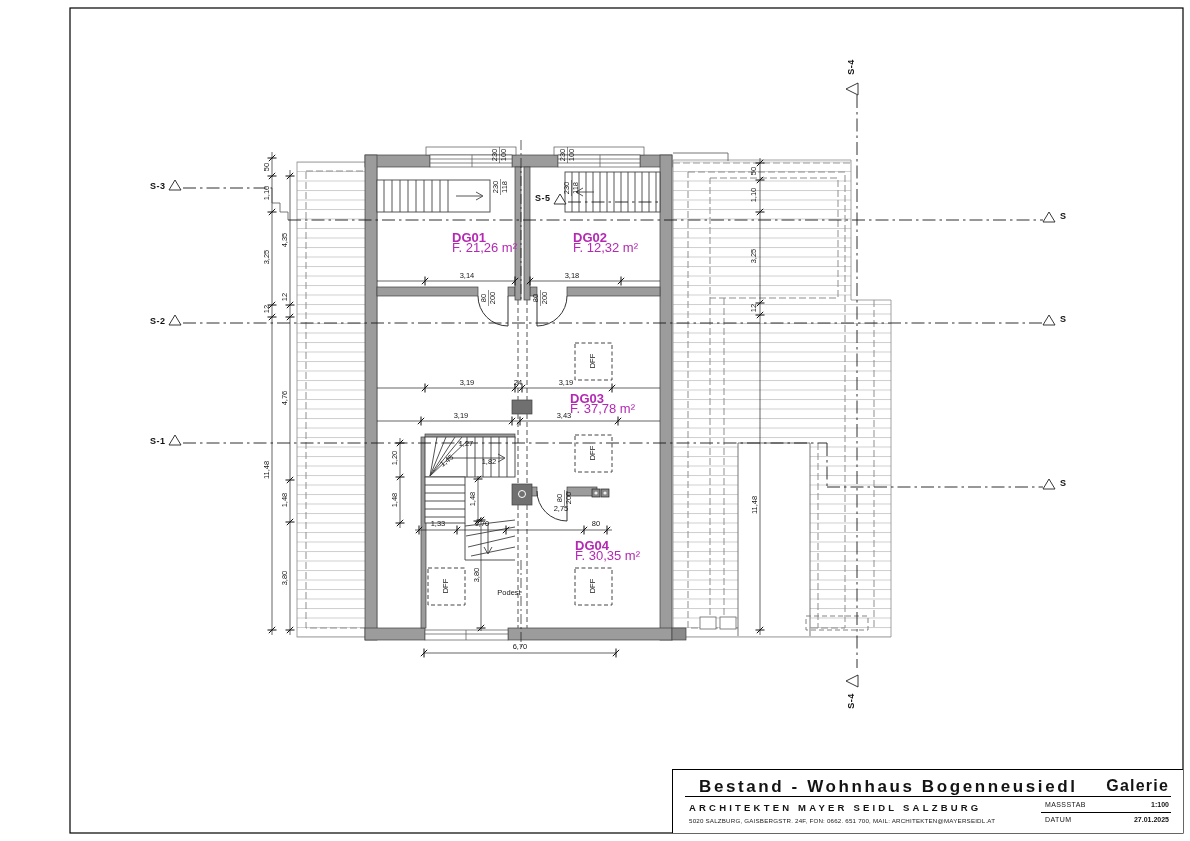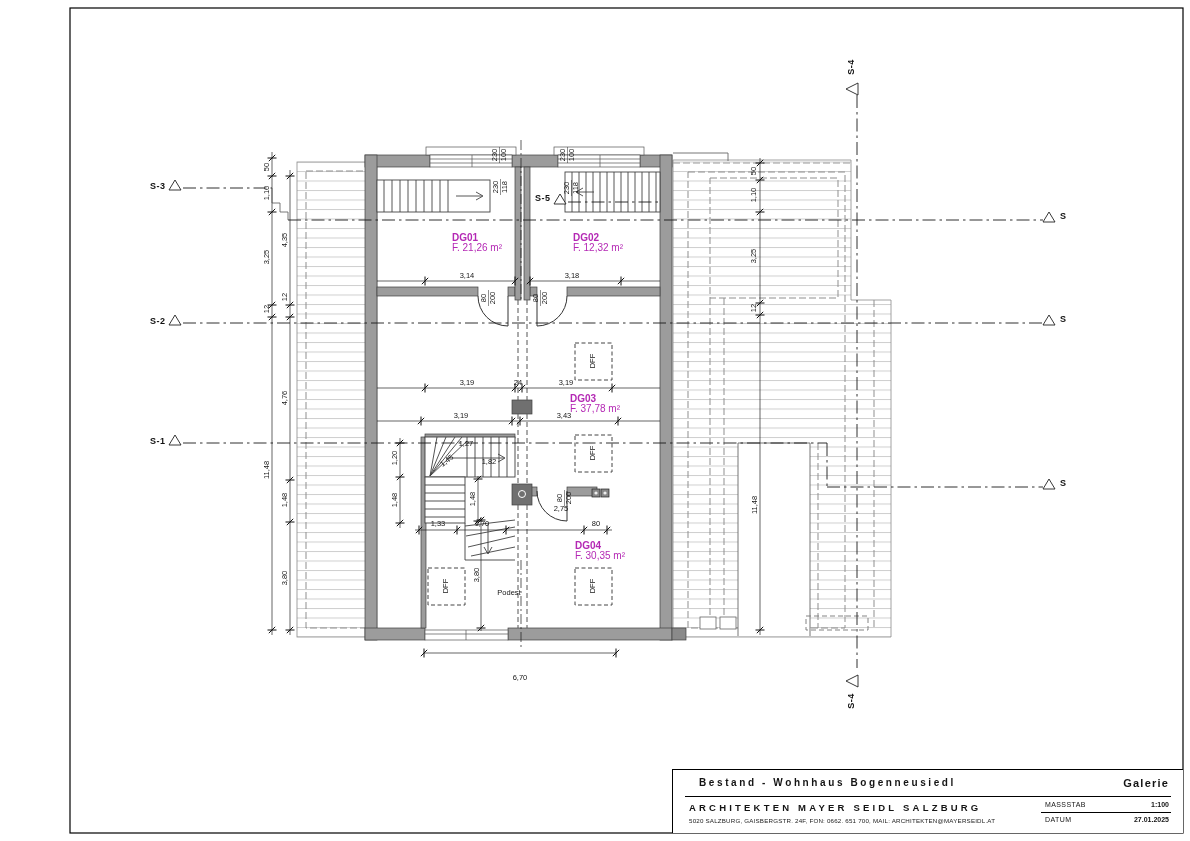--- a/index.html
+++ b/index.html
@@ -5,28 +5,28 @@
   html,body{margin:0;padding:0;background:#fff;}
   #page{position:relative;width:1190px;height:841px;background:#fff;overflow:hidden;
         font-family:"Liberation Sans", sans-serif;color:#141414;}
   #page *{box-sizing:border-box;}
   .abs{position:absolute;}
   svg{position:absolute;left:0;top:0;}
   .dim{position:absolute;font-size:7.5px;line-height:8px;white-space:nowrap;color:#151515;
        transform-origin:center;}
   .sec-label{position:absolute;font-size:9px;font-weight:bold;letter-spacing:.5px;color:#111;
        white-space:nowrap;transform-origin:center;}
-  .room-label{position:absolute;font-size:10px;line-height:10px;white-space:nowrap;font-weight:bold;}
+  .room-label{position:absolute;font-size:13px;line-height:10px;white-space:nowrap;font-weight:bold;}
   .room-label .area{font-weight:normal;}
   
   #titleblock{position:absolute;left:672px;top:769px;width:511px;height:64px;
       border-top:1.6px solid #000;border-left:1.6px solid #000;background:#fff;}
-  #titleblock .tb-project{position:absolute;left:16px;top:7px;font-size:10px;font-weight:bold;
+  #titleblock .tb-project{position:absolute;left:16px;top:7px;font-size:17px;font-weight:bold;
       letter-spacing:2.6px;white-space:nowrap;padding-left:10px;}
-  #titleblock .tb-sheet{position:absolute;right:14px;top:7px;font-size:11px;font-weight:bold;
+  #titleblock .tb-sheet{position:absolute;right:14px;top:7px;font-size:16px;font-weight:bold;
       letter-spacing:1.2px;}
   #titleblock .tb-divider{position:absolute;left:12px;right:12px;top:26px;border-top:1.3px solid #000;}
   #titleblock .tb-firm{position:absolute;left:16px;top:32px;font-size:9.5px;font-weight:bold;
       letter-spacing:3.2px;white-space:nowrap;}
   #titleblock .tb-address{position:absolute;left:16px;top:47px;font-size:6.2px;letter-spacing:.2px;
       white-space:nowrap;color:#222;}
   #titleblock .tb-mass-label{position:absolute;left:372px;top:31px;font-size:7px;letter-spacing:.4px;}
   #titleblock .tb-mass-value{position:absolute;right:14px;top:31px;font-size:7px;font-weight:bold;}
   #titleblock .tb-line2{position:absolute;left:368px;right:12px;top:42px;border-top:1px solid #000;}
   #titleblock .tb-datum-label{position:absolute;left:372px;top:46px;font-size:7px;letter-spacing:.4px;}
@@ -365,21 +365,21 @@
       <span class="dim" style="left: 395px; top: 500px; transform: translate(-50%, -50%) rotate(-90deg);">1,48</span>
       <span class="dim" style="left: 473px; top: 499px; transform: translate(-50%, -50%) rotate(-90deg);">1,48</span>
       <span class="dim" style="left: 560px; top: 498px; transform: translate(-50%, -50%) rotate(-90deg);">80</span>
       <span class="dim" style="left: 569px; top: 498px; transform: translate(-50%, -50%) rotate(-90deg);">200</span>
       <span class="dim" style="left: 438px; top: 524px; transform: translate(-50%, -50%);">1,33</span>
       <span class="dim" style="left: 482px; top: 524px; transform: translate(-50%, -50%);">1,70</span>
       <span class="dim" style="left: 545px; top: 509px; transform: translate(-50%, -50%); margin-left: 16px;">2,75</span>
       <span class="dim" style="left: 596px; top: 524px; transform: translate(-50%, -50%);">80</span>
       <span class="dim" style="left: 477px; top: 575px; transform: translate(-50%, -50%) rotate(-90deg);">3,80</span>
       <span class="dim" style="left: 493px; top: 593px; transform: translate(-50%, -50%); margin-left: 16px;">Podest</span>
-      <span class="dim" style="left: 520px; top: 678px; transform: translate(-50%, -50%);">6,70</span>
+      <span class="dim" style="left: 520px; top: 647px; transform: translate(-50%, -50%);">6,70</span>
       <span class="dim" style="left: 267px; top: 167px; transform: translate(-50%, -50%) rotate(-90deg);">50</span>
       <span class="dim" style="left: 267px; top: 193px; transform: translate(-50%, -50%) rotate(-90deg);">1,10</span>
       <span class="dim" style="left: 267px; top: 257px; transform: translate(-50%, -50%) rotate(-90deg);">3,25</span>
       <span class="dim" style="left: 267px; top: 309px; transform: translate(-50%, -50%) rotate(-90deg);">12</span>
       <span class="dim" style="left: 267px; top: 470px; transform: translate(-50%, -50%) rotate(-90deg);">11,48</span>
       <span class="dim" style="left: 285px; top: 240px; transform: translate(-50%, -50%) rotate(-90deg);">4,35</span>
       <span class="dim" style="left: 285px; top: 297px; transform: translate(-50%, -50%) rotate(-90deg);">12</span>
       <span class="dim" style="left: 285px; top: 398px; transform: translate(-50%, -50%) rotate(-90deg);">4,76</span>
       <span class="dim" style="left: 285px; top: 500px; transform: translate(-50%, -50%) rotate(-90deg);">1,48</span>
       <span class="dim" style="left: 285px; top: 578px; transform: translate(-50%, -50%) rotate(-90deg);">3,80</span>

